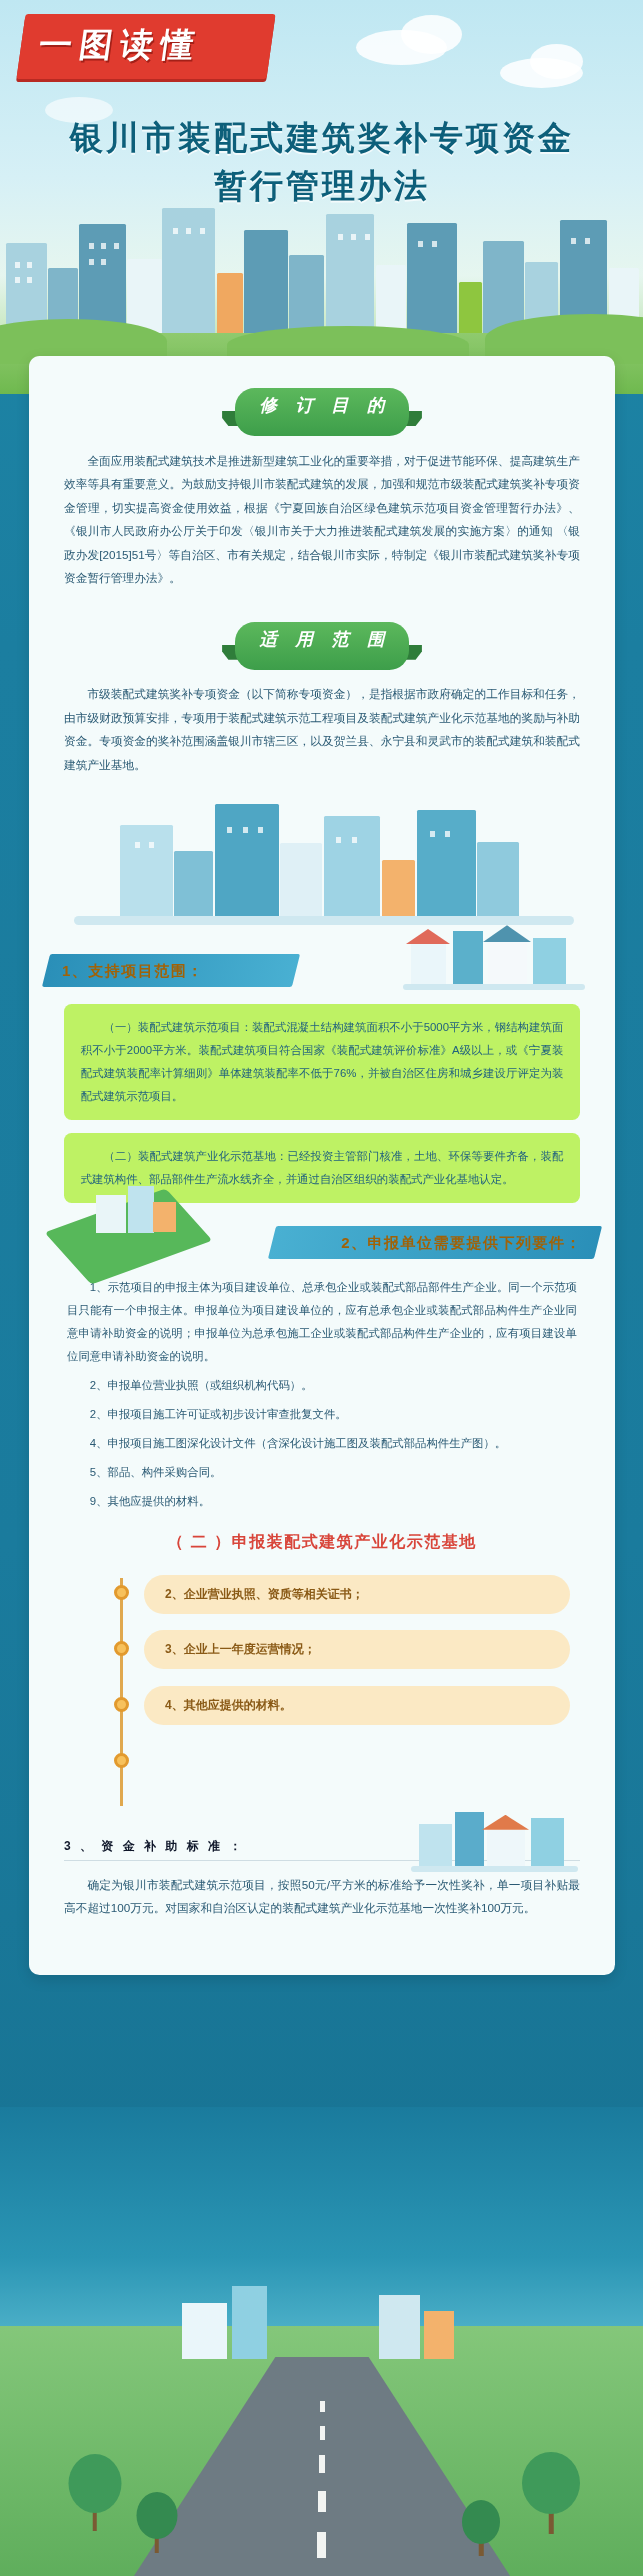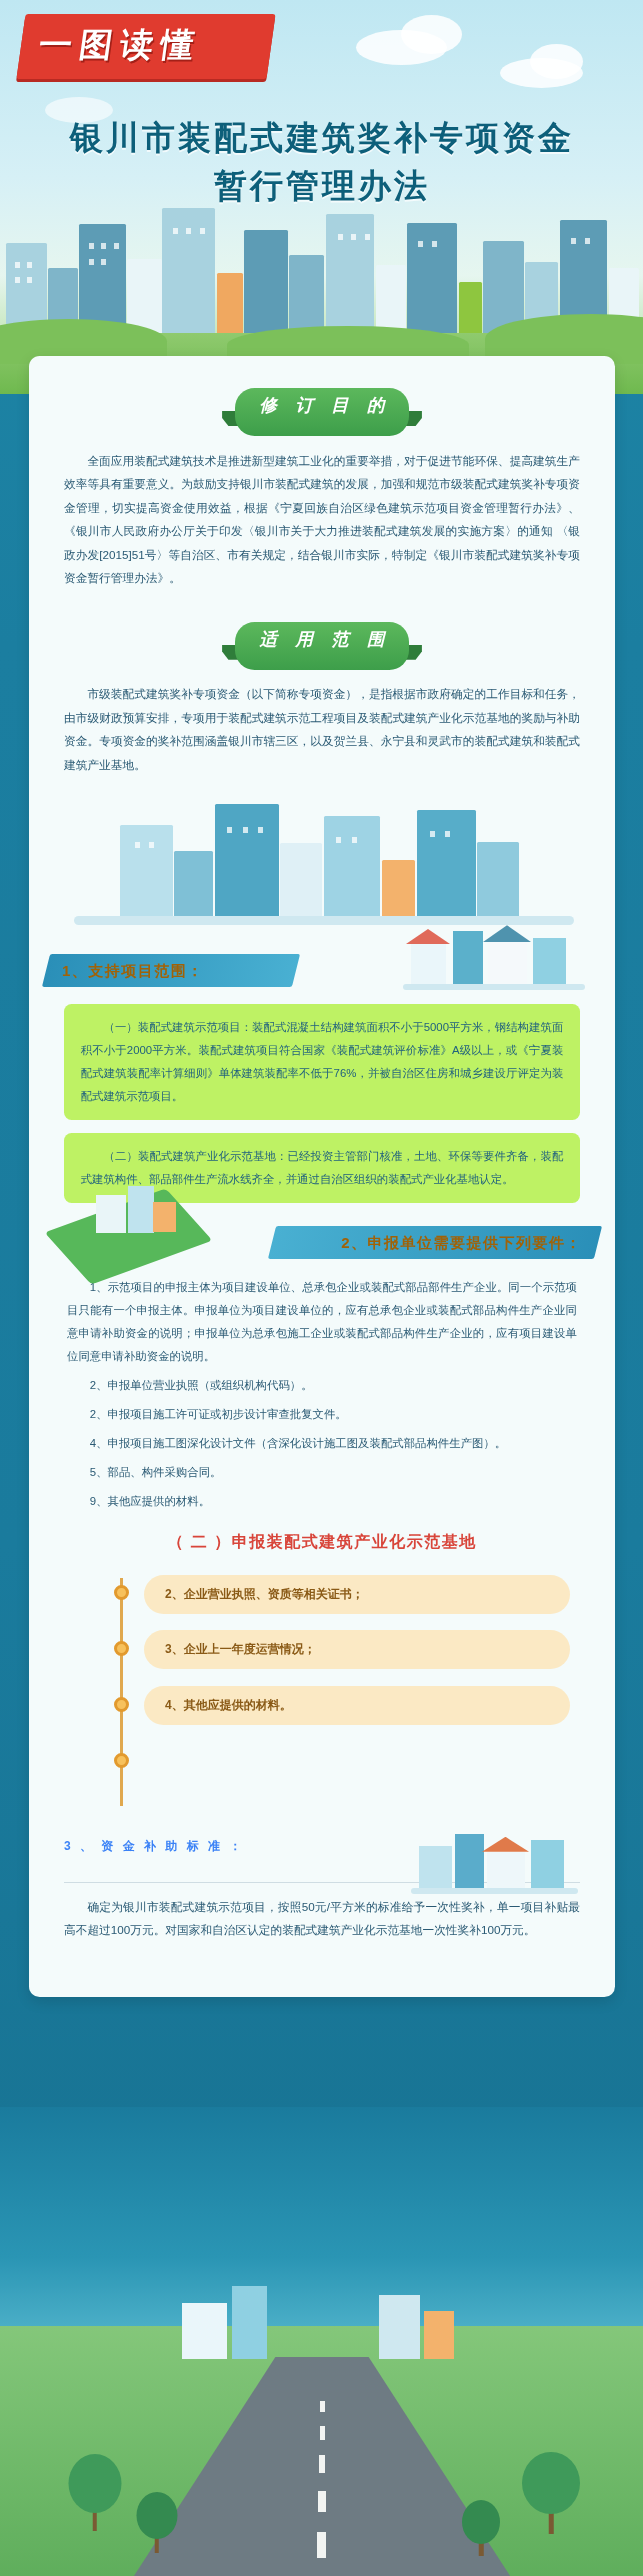--- a/index.html
+++ b/index.html
@@ -249,22 +249,22 @@
     height: 39px;
     line-height: 39px;
     padding-left: 21px;
     color: #8a5a16;
     font-size: 12px;
     font-weight: bold;
   }
 
   
   .grey-head {
-    margin: 21px 35px 27px;
-    color: #3b82f6;
+    margin: 21px 35px 5px;
+    color: #0f172a;
     font-size: 12px;
     letter-spacing: 3px;
     font-weight: bold;
   }
   .grey-rule {
     margin: 0 35px 12px;
     height: 0.8px;
     background: #cfdde3;
   }
 

